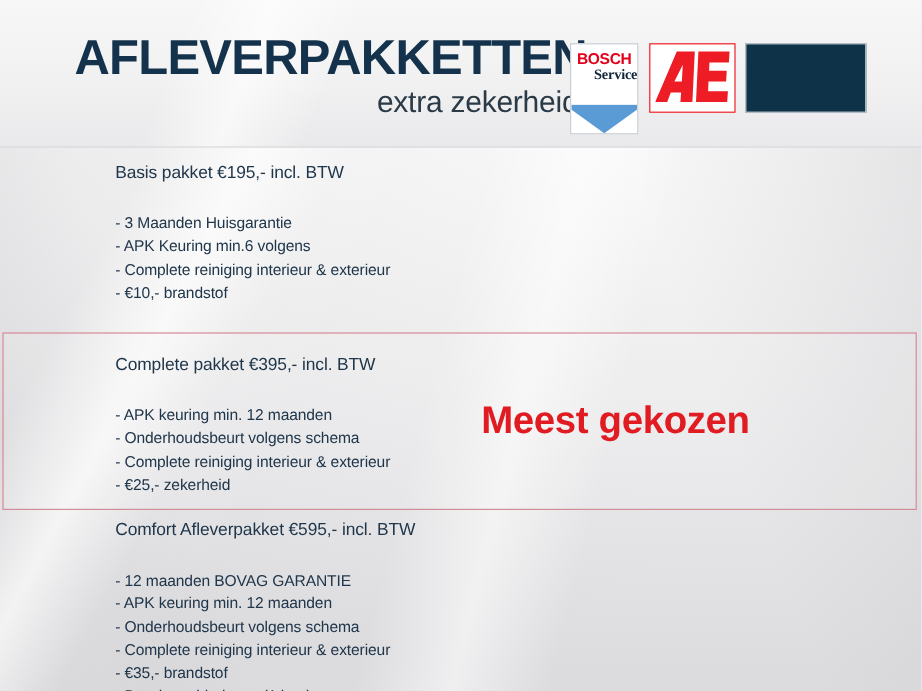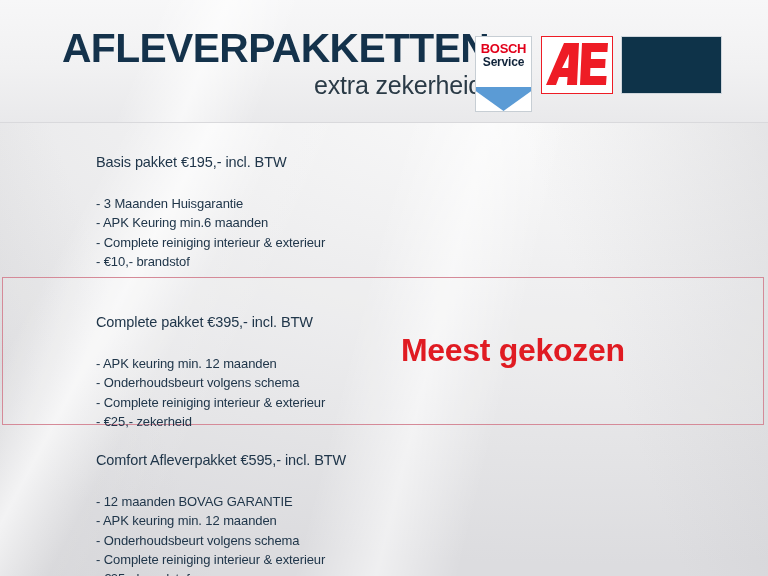--- a/index.html
+++ b/index.html
@@ -113,27 +113,27 @@
     font-size: 13px;
     color: #e2001a;
     letter-spacing: -0.3px;
     line-height: 14px;
     font-family: "Liberation Sans", sans-serif;
   }
   .bosch-service {
     position: absolute;
     left: 0; top: 19px;
     width: 55px;
-    text-align: center;
+    text-align: right;
     font-weight: bold;
     font-size: 12px;
     color: #10243a;
     letter-spacing: -0.2px;
     line-height: 13px;
-    font-family: Liberation Sans, sans-serif;
+    font-family: Liberation Serif, serif;
   }
   .bosch-chevron {
     position: absolute;
     left: 0; bottom: 0;
     width: 55px; height: 24px;
     background: #5b9bd5;
     clip-path: polygon(0 0, 100% 0, 100% 18%, 50% 100%, 0 18%);
   }
   .bosch-arm {
     position: absolute;
@@ -166,21 +166,20 @@
     border: 1px solid #cfd6dc;
     box-sizing: border-box;
   }
 
   
   .pkg {
     position: absolute;
     left: 96px;
     width: 600px;
     color: #223344;
-    margin-top: 18px;
   }
   .pkg-title {
     font-size: 14.5px;
     font-weight: normal;
     color: #20364a;
     line-height: 20px;
     letter-spacing: -0.1px;
     white-space: nowrap;
   }
   .pkg-list {
@@ -266,21 +265,21 @@
   </div>
   <div class="header-rule"></div>
 
   <div class="highlight-box"></div>
   <div class="most-chosen">Meest gekozen</div>
 
   <div class="pkg" id="pkg-basis">
     <div class="pkg-title">Basis pakket €195,- incl. BTW</div>
     <ul class="pkg-list">
       <li>- 3 Maanden Huisgarantie</li>
-      <li>- APK Keuring min.6 maanden</li>
+      <li>- APK Keuring min.6 volgens</li>
       <li>- Complete reiniging interieur &amp; exterieur</li>
       <li>- €10,- brandstof</li>
     </ul>
   </div>
 
   <div class="pkg" id="pkg-standaard">
     <div class="pkg-title">Complete pakket €395,- incl. BTW</div>
     <ul class="pkg-list">
       <li>- APK keuring min. 12 maanden</li>
       <li>- Onderhoudsbeurt volgens schema</li>

